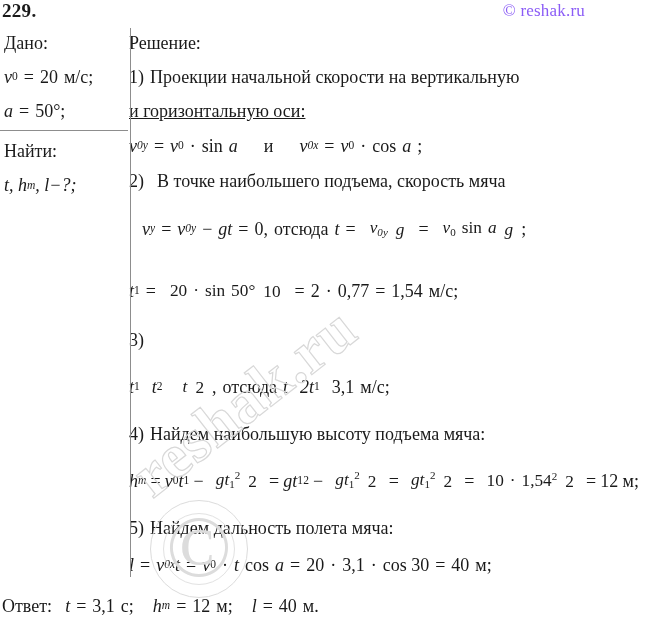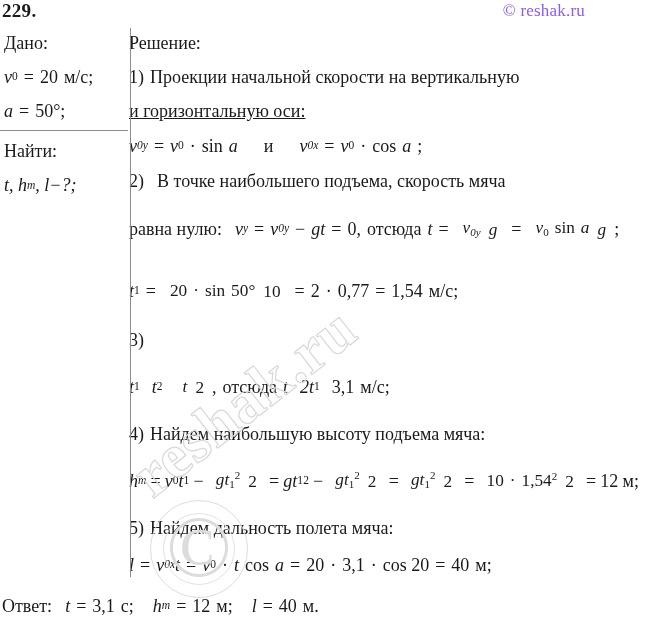--- a/index.html
+++ b/index.html
@@ -279,21 +279,20 @@
       <span>;</span>
   </div>
 
   <div class="sline" style="height:34px;">
     <span>2)</span>
       <span class="spw"></span>
       <span>В точке наибольшего подъема, скорость мяча</span>
   </div>
 
   <div class="sline" style="height:62px;">
-    <span>равна нулю:</span>
     <span class="spw"></span>
     <span class="mi">v</span>
       <sub class="mi">y</sub>
     <span class="sp"></span>
       <span>=</span>
       <span class="sp"></span>
     <span class="mi">v</span>
       <sub class="mi">0y</sub>
     <span class="sp"></span>
       <span>−</span>
@@ -487,21 +486,21 @@
       <span>=</span>
       <span class="sp"></span>
     <span>20</span>
     <span class="sp"></span>
       <span>·</span>
       <span class="sp"></span>
     <span>3,1</span>
     <span class="sp"></span>
       <span>·</span>
       <span class="sp"></span>
-    <span class="mup">cos 20</span>
+    <span class="mup">cos 30</span>
     <span class="sp"></span>
       <span>=</span>
       <span class="sp"></span>
     <span>40</span>
       <span class="sp"></span>
     <span>м;</span>
   </div>
 
 </div>
 

